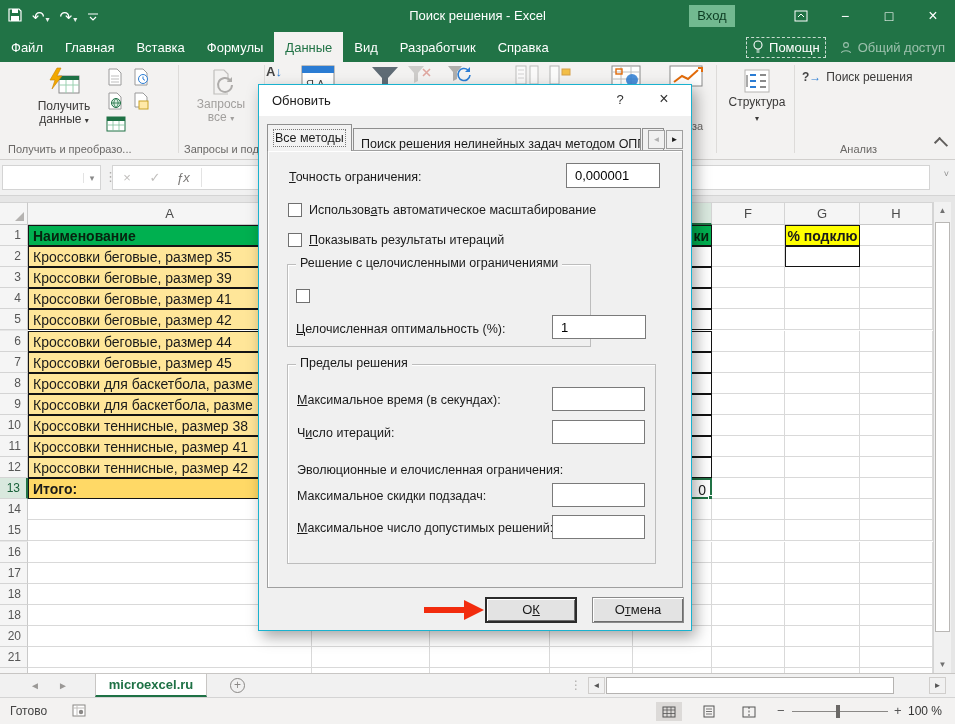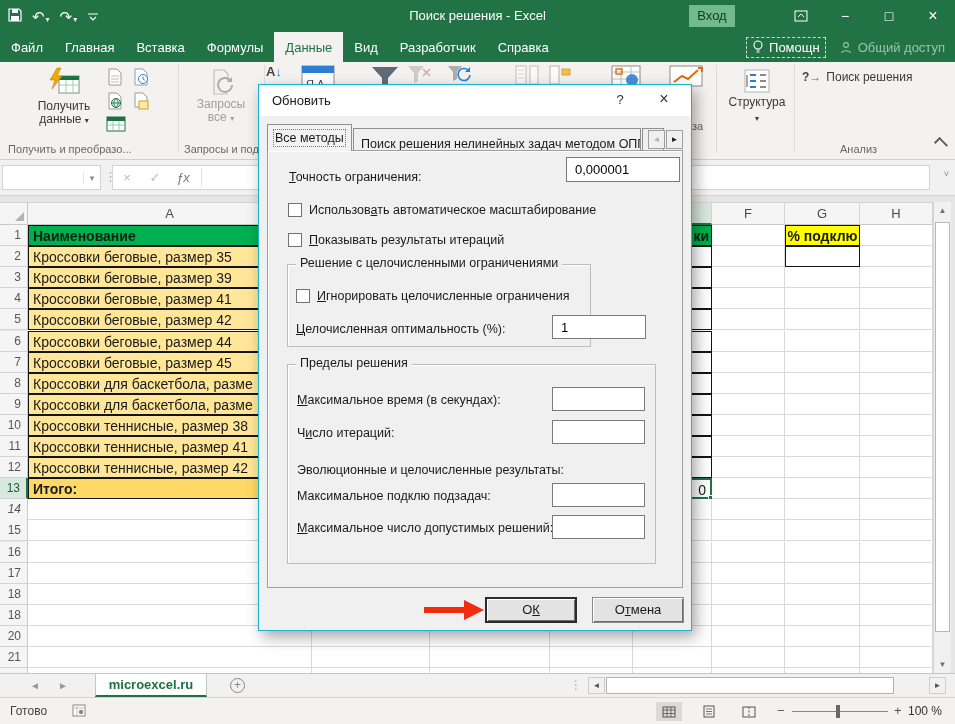--- a/index.html
+++ b/index.html
@@ -340,21 +340,21 @@
       <div class="rownum" style="top: 92.3px; height: 21.1px; line-height: 21.1px;">4</div>
       <div class="rownum" style="top: 113.4px; height: 21.1px; line-height: 21.1px;">5</div>
       <div class="rownum" style="top: 134.5px; height: 21.1px; line-height: 21.1px;">6</div>
       <div class="rownum" style="top: 155.6px; height: 21.1px; line-height: 21.1px;">7</div>
       <div class="rownum" style="top: 176.7px; height: 21.1px; line-height: 21.1px;">8</div>
       <div class="rownum" style="top: 197.8px; height: 21.1px; line-height: 21.1px;">9</div>
       <div class="rownum" style="top: 218.9px; height: 21.1px; line-height: 21.1px;">10</div>
       <div class="rownum" style="top: 240px; height: 21.1px; line-height: 21.1px;">11</div>
       <div class="rownum" style="top: 261.1px; height: 21.1px; line-height: 21.1px;">12</div>
       <div class="rownum active" style="top: 282.2px; height: 21.1px; line-height: 21.1px;">13</div>
-      <div class="rownum" style="top: 303.3px; height: 37px; line-height: 21.1px; font-style: italic;">14</div>
+      <div class="rownum" style="top: 303.3px; height: 37px; line-height: 21.1px;">14</div>
       <div class="rownum" style="top: 324.4px; height: 21.1px; line-height: 21.1px;">15</div>
       <div class="rownum" style="top: 345.5px; height: 21.1px; line-height: 21.1px;">16</div>
       <div class="rownum" style="top: 366.6px; height: 21.1px; line-height: 21.1px;">17</div>
       <div class="rownum" style="top: 387.7px; height: 21.1px; line-height: 21.1px;">18</div>
       <div class="rownum" style="top: 408.8px; height: 21.1px; line-height: 21.1px;">18</div>
       <div class="rownum" style="top: 429.9px; height: 21.1px; line-height: 21.1px;">20</div>
       <div class="rownum" style="top: 451px; height: 21.1px; line-height: 21.1px;">21</div>
       <div class="rownum" style="top: 472.1px; height: 21.1px; line-height: 21.1px;">22</div>
     </div>
   <div id="cells">
@@ -595,42 +595,41 @@
   </div>
   <div id="dlg-tabs">
     <div class="dtab active" style="left:0;width:85px"><span>Все методы</span></div>
     <div class="dtab" style="left:86px;width:288px"><span>Поиск решения нелинейных задач методом ОПГ</span></div>
     <div class="dtab" style="left:375px;width:22px"><span>Эв</span></div>
     <div class="tabspin" style="right:18px;color:#b0b0b0">◄</div>
     <div class="tabspin" style="right:0">►</div>
   </div>
   <div id="dlg-page">
     <span class="dlabel" style="left:21px;top:19px"><u>Т</u>очность ограничения:</span>
-    <input class="dfield" style="left: 298px; top: 6px; width: 114px;" value="0,000001">
+    <input class="dfield" style="left: 298px; top: 12px; width: 94px;" value="0,000001">
     <span class="dcheck" style="left:20px;top:52px"></span>
     <span class="dlabel" style="left:41px;top:52px">Использов<u>а</u>ть автоматическое масштабирование</span>
     <span class="dcheck" style="left:20px;top:82px"></span>
     <span class="dlabel" style="left:41px;top:82px"><u>П</u>оказывать результаты итераций</span>
 
     <div class="dgroup" style="left:19px;top:113px;width:304px;height:83px">
       <span class="legend">Решение с целочисленными ограничениями</span>
       <span class="dcheck" style="left:8px;top:24px"></span>
-      <span class="dlabel" style="left:29px;top:24px"><u>И</u>гнорировать целочисленные ограничения</span>
       <span class="dlabel" style="left:8px;top:57px"><u>Ц</u>елочисленная оптимальность (%):</span>
       <input class="dfield" style="left: 264px; top: 50px; width: 94px; height: 24px;" value="1">
     </div>
 
     <div class="dgroup" style="left:19px;top:213px;width:369px;height:200px">
       <span class="legend">Пределы решения</span>
       <span class="dlabel" style="left:9px;top:28px"><u>М</u>аксимальное время (в секундах):</span>
       <input class="dfield" style="left: 264px; top: 22px; width: 93px; height: 24px;" value="">
       <span class="dlabel" style="left:9px;top:61px">Ч<u>и</u>сло итераций:</span>
       <input class="dfield" style="left: 264px; top: 55px; width: 93px; height: 24px;" value="">
-      <span class="dlabel" style="left:9px;top:98px">Эволюционные и целочисленные результаты:</span>
-      <span class="dlabel" style="left:9px;top:124px">Максимальное подклю подзадач:</span>
+      <span class="dlabel" style="left:9px;top:98px">Эволюционные и елочисленная ограничения:</span>
+      <span class="dlabel" style="left:9px;top:124px">Максимальное скидки подзадач:</span>
       <input class="dfield" style="left: 264px; top: 118px; width: 93px; height: 24px;" value="">
       <span class="dlabel" style="left:9px;top:156px"><u>М</u>аксимальное число допустимых решений:</span>
       <input class="dfield" style="left: 264px; top: 150px; width: 93px; height: 24px;" value="">
     </div>
   </div>
   <div class="dbtn default" style="left:226px;top:512px">О<u>К</u></div>
   <div class="dbtn" style="left:333px;top:512px">О<u>т</u>мена</div>
 </div>
 
 <svg id="red-arrow" width="62" height="20" viewBox="0 0 62 20">

